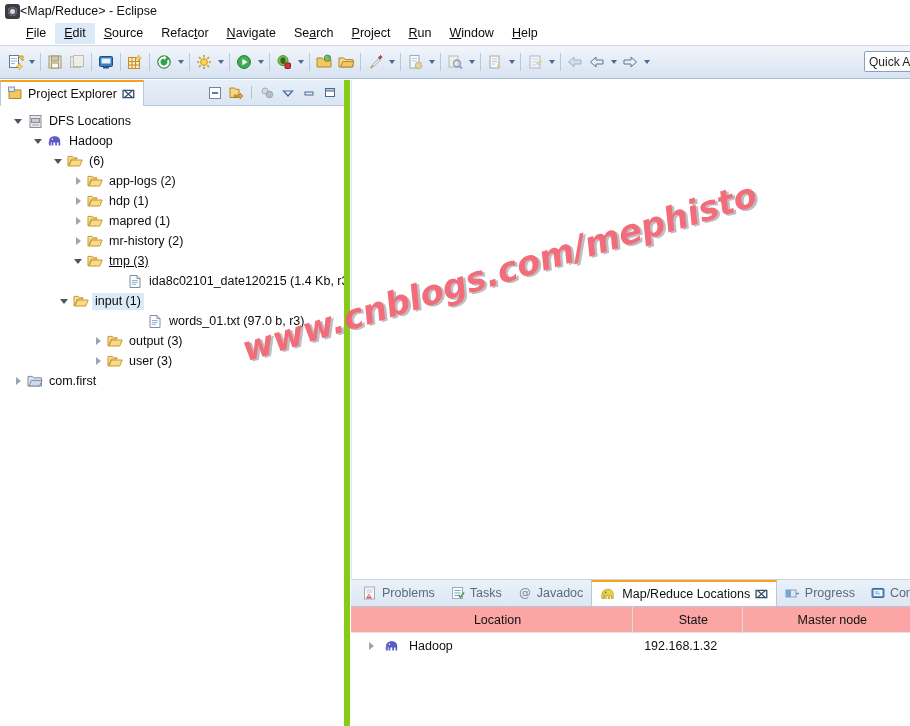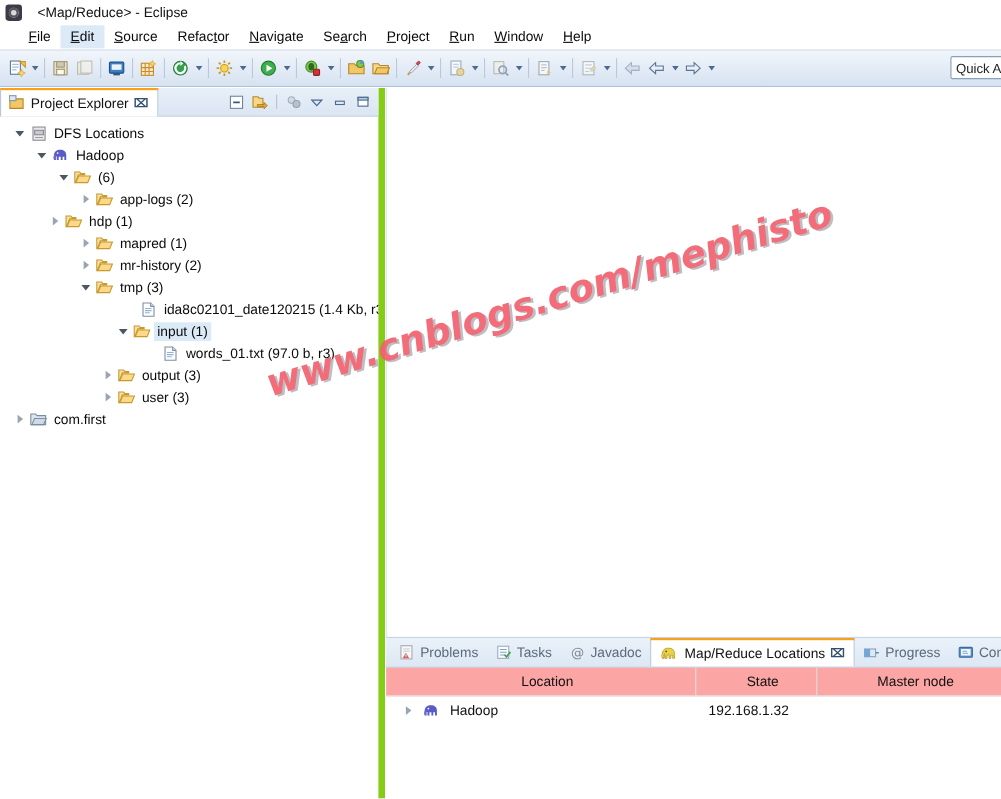--- a/index.html
+++ b/index.html
@@ -6,21 +6,21 @@
   html, body { margin:0; padding:0; }
   body {
     width:910px; height:726px;
     font-family:"Liberation Sans", sans-serif;
     font-size:12px; color:#000;
     background:#fff; overflow:hidden; position:relative;
   }
 
   
   #titlebar {
-    height:22px; display:flex; align-items:center; gap:14px;
+    height:22px; display:flex; align-items:center; gap:0;
     padding-left:5px; background:#ffffff;
   }
   .eclipse-icon {
     width:15px; height:15px; border-radius:3px;
     background:#3c3c46; position:relative; flex:none;
   }
   .eclipse-icon::after{
     content:""; position:absolute; left:3px; top:3px;
     width:9px; height:9px; border-radius:50%;
     background:#d8d8dd; box-shadow:inset 0 0 0 2px #55555f;
@@ -436,72 +436,72 @@
         <div class="row" style="padding-left: 70px;">
           <span class="tw collapsed"></span>
           <span class="ic">
             <svg width="16" height="14" viewBox="0 0 16 14">
               <path d="M1 12 V2.4 h4.4 l1.2 1.4 H10 V5 H4.2 L1.6 12z" fill="#f7e0a8" stroke="#c79a2b"></path>
               <path d="M2 12 l2.5 -6 H15.2 l-2.5 6z" fill="#fcd98a" stroke="#c79a2b"></path>
             </svg>
           </span>
           <span class="lbl">app-logs (2)</span>
         </div>
-        <div class="row" style="padding-left: 42px;">
-          <span class="tw collapsed"></span>
-          <span class="ic">
-            <svg width="16" height="14" viewBox="0 0 16 14">
-              <path d="M1 12 V2.4 h4.4 l1.2 1.4 H10 V5 H4.2 L1.6 12z" fill="#f7e0a8" stroke="#c79a2b"></path>
-              <path d="M2 12 l2.5 -6 H15.2 l-2.5 6z" fill="#fcd98a" stroke="#c79a2b"></path>
-            </svg>
-          </span>
-          <span class="lbl">hdp (1)</span>
-        </div>
         <div class="row" style="padding-left: 70px;">
           <span class="tw collapsed"></span>
           <span class="ic">
             <svg width="16" height="14" viewBox="0 0 16 14">
               <path d="M1 12 V2.4 h4.4 l1.2 1.4 H10 V5 H4.2 L1.6 12z" fill="#f7e0a8" stroke="#c79a2b"></path>
               <path d="M2 12 l2.5 -6 H15.2 l-2.5 6z" fill="#fcd98a" stroke="#c79a2b"></path>
             </svg>
           </span>
-          <span class="lbl">mapred (1)</span>
+          <span class="lbl">hdp (1)</span>
         </div>
         <div class="row" style="padding-left: 70px;">
           <span class="tw collapsed"></span>
           <span class="ic">
             <svg width="16" height="14" viewBox="0 0 16 14">
               <path d="M1 12 V2.4 h4.4 l1.2 1.4 H10 V5 H4.2 L1.6 12z" fill="#f7e0a8" stroke="#c79a2b"></path>
               <path d="M2 12 l2.5 -6 H15.2 l-2.5 6z" fill="#fcd98a" stroke="#c79a2b"></path>
             </svg>
           </span>
+          <span class="lbl">mapred (1)</span>
+        </div>
+        <div class="row" style="padding-left: 70px;">
+          <span class="tw collapsed"></span>
+          <span class="ic">
+            <svg width="16" height="14" viewBox="0 0 16 14">
+              <path d="M1 12 V2.4 h4.4 l1.2 1.4 H10 V5 H4.2 L1.6 12z" fill="#f7e0a8" stroke="#c79a2b"></path>
+              <path d="M2 12 l2.5 -6 H15.2 l-2.5 6z" fill="#fcd98a" stroke="#c79a2b"></path>
+            </svg>
+          </span>
           <span class="lbl">mr-history (2)</span>
         </div>
-        <div class="row" style="padding-left: 70px;">
+        <div class="row" style="padding-left: 70px; text-decoration: underline;">
           <span class="tw expanded"></span>
           <span class="ic">
             <svg width="16" height="14" viewBox="0 0 16 14">
               <path d="M1 12 V2.4 h4.4 l1.2 1.4 H10 V5 H4.2 L1.6 12z" fill="#f7e0a8" stroke="#c79a2b"></path>
               <path d="M2 12 l2.5 -6 H15.2 l-2.5 6z" fill="#fcd98a" stroke="#c79a2b"></path>
             </svg>
           </span>
           <span class="lbl">tmp (3)</span>
         </div>
         <div class="row" style="padding-left: 110px;">
           <span class="tw"></span>
           <span class="ic">
             <svg width="14" height="15" viewBox="0 0 14 15">
               <path d="M2 1.5 h7 l3 3 V13.5 H2z" fill="#fdfdfd" stroke="#7e8fa3"></path>
               <path d="M9 1.5 V4.5 h3" fill="#e4ecf5" stroke="#7e8fa3"></path>
               <path d="M3.8 6.5h6M3.8 8.4h6M3.8 10.3h4.4" stroke="#8fb4d8"></path>
             </svg>
           </span>
           <span class="lbl">ida8c02101_date120215 (1.4 Kb, r3)</span>
         </div>
-        <div class="row selected" style="padding-left: 104px;">
+        <div class="row selected" style="padding-left: 56px;">
           <span class="tw expanded"></span>
           <span class="ic">
             <svg width="16" height="14" viewBox="0 0 16 14">
               <path d="M1 12 V2.4 h4.4 l1.2 1.4 H10 V5 H4.2 L1.6 12z" fill="#f7e0a8" stroke="#c79a2b"></path>
               <path d="M2 12 l2.5 -6 H15.2 l-2.5 6z" fill="#fcd98a" stroke="#c79a2b"></path>
             </svg>
           </span>
           <span class="lbl">input (1)</span>
         </div>
         <div class="row" style="padding-left: 130px;">

